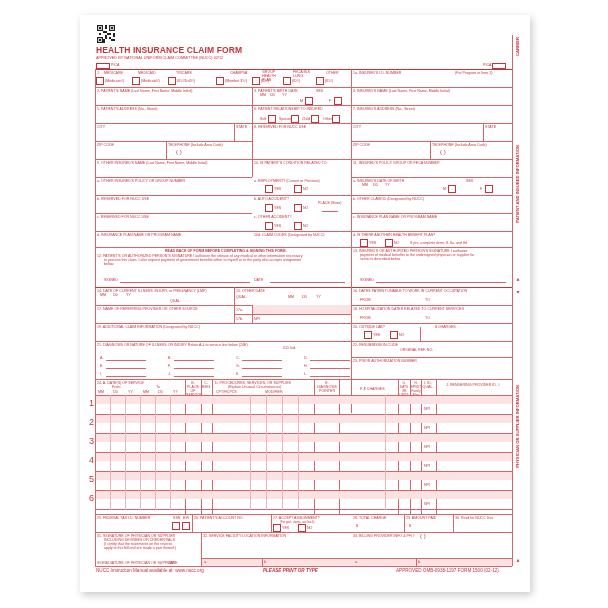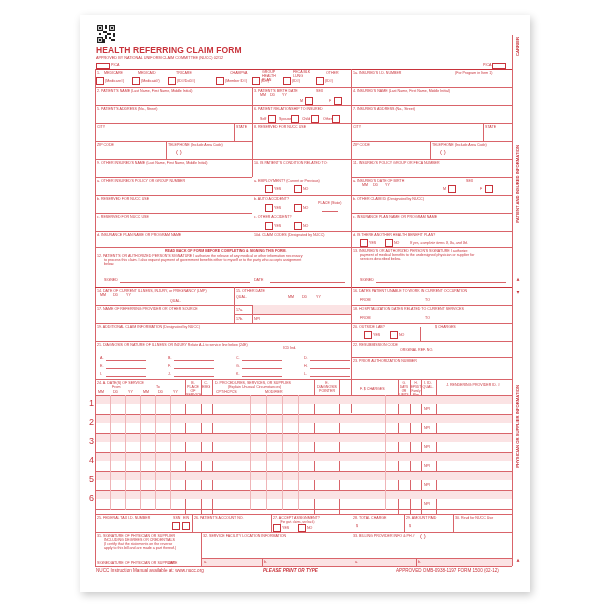--- a/index.html
+++ b/index.html
@@ -40,21 +40,21 @@
       <rect x="3" y="3" width="2" height="1" fill="#222"></rect>
       <rect x="5" y="4" width="2" height="1" fill="#222"></rect>
     <rect x="4" y="5" width="1" height="2" fill="#222"></rect>
       <rect x="6" y="6" width="1" height="1" fill="#222"></rect>
       <rect x="7" y="7" width="2" height="1" fill="#222"></rect>
     <rect x="3" y="7" width="1" height="2" fill="#222"></rect>
       <rect x="8" y="4" width="1" height="2" fill="#222"></rect>
       <rect x="1" y="4" width="1" height="1" fill="#222"></rect>
   </svg>
 
-  <div class="title">HEALTH REFERRING CLAIM FORM</div>
+  <div class="title">HEALTH INSURANCE CLAIM FORM</div>
   <div class="sub">APPROVED BY NATIONAL UNIFORM CLAIM COMMITTEE (NUCC) 02/12</div>
 
   <div class="cb" style="left:16px;top:48px;width:12px;height:4px;"></div>
   <div class="lbl" style="left:31px;top:48px;">PICA</div>
   <div class="lbl" style="left:403px;top:48px;">PICA</div>
   <div class="cb" style="left:412px;top:48px;width:12px;height:4px;"></div>
 
   <div class="hl thick" style="left:15px;top:54px;width:417px;"></div>
   <div class="vl" style="left:15px;top:54px;height:497px;"></div>
   <div class="vl" style="left:432px;top:20px;height:531px;"></div>

